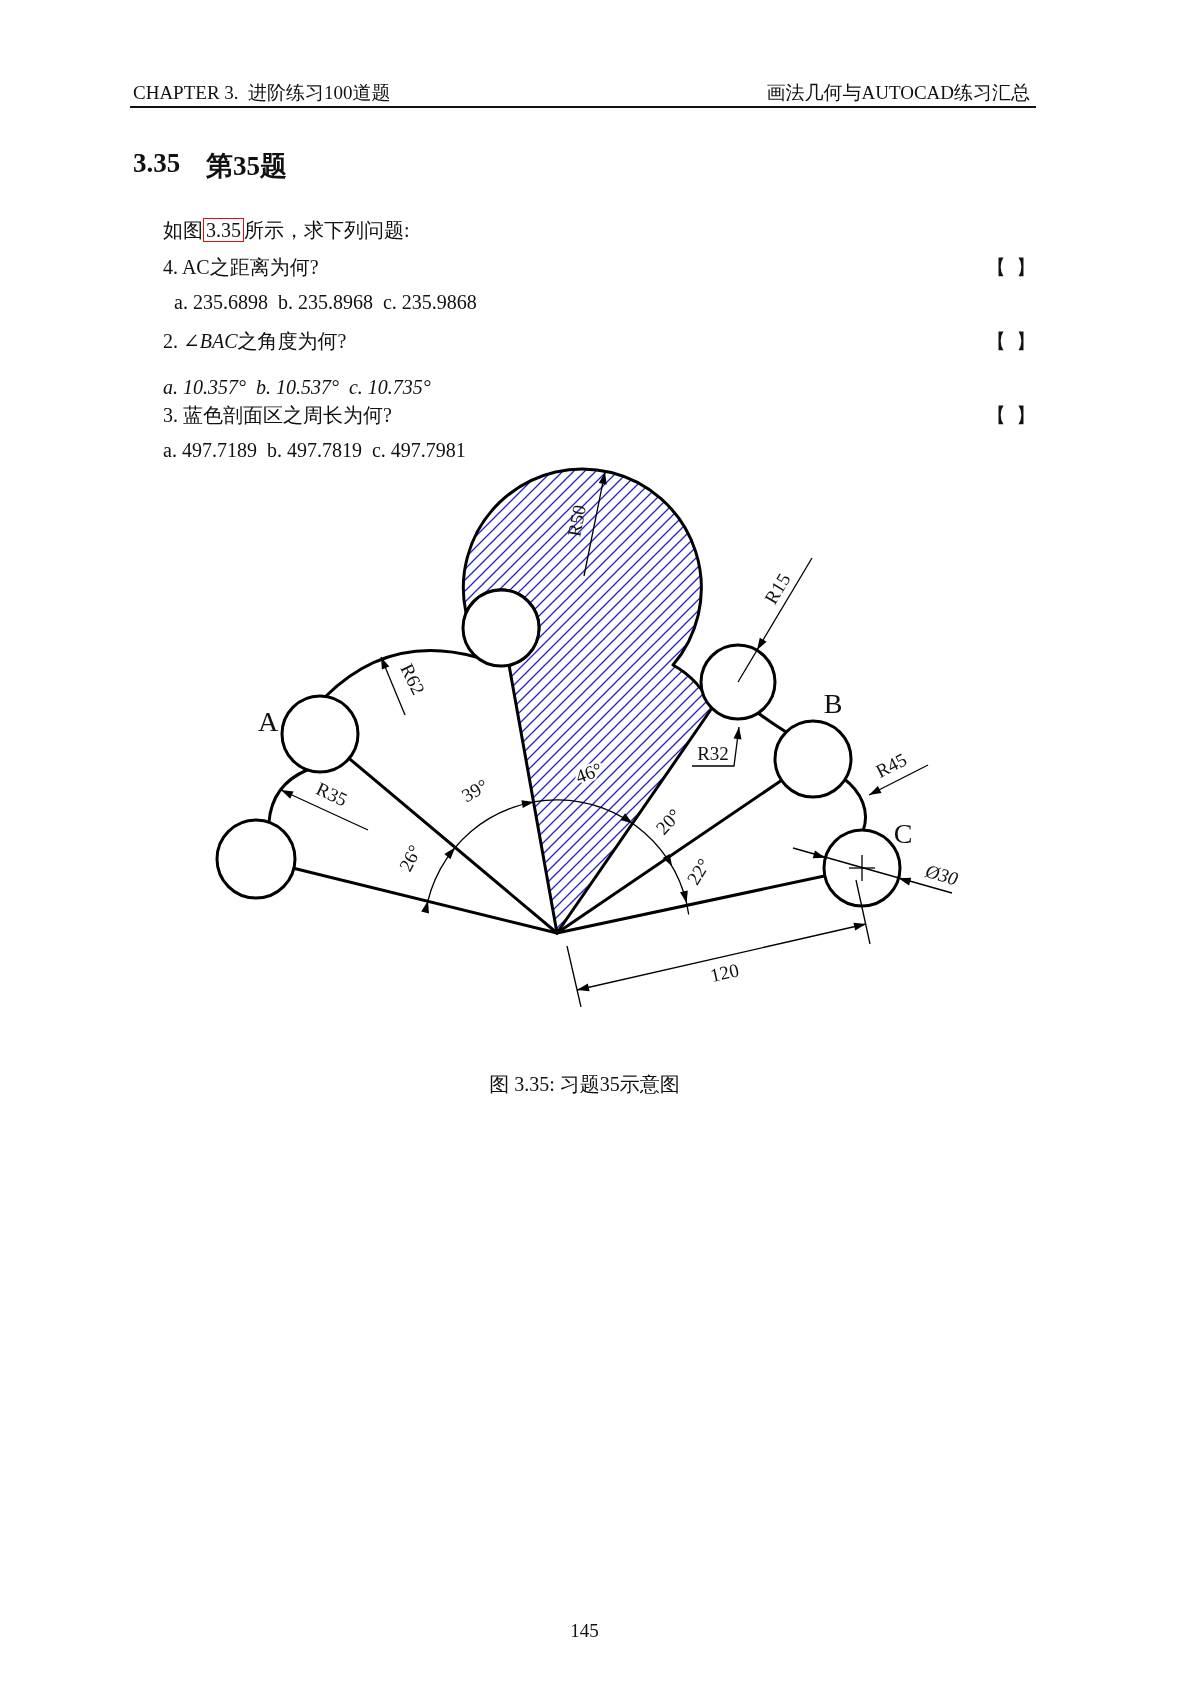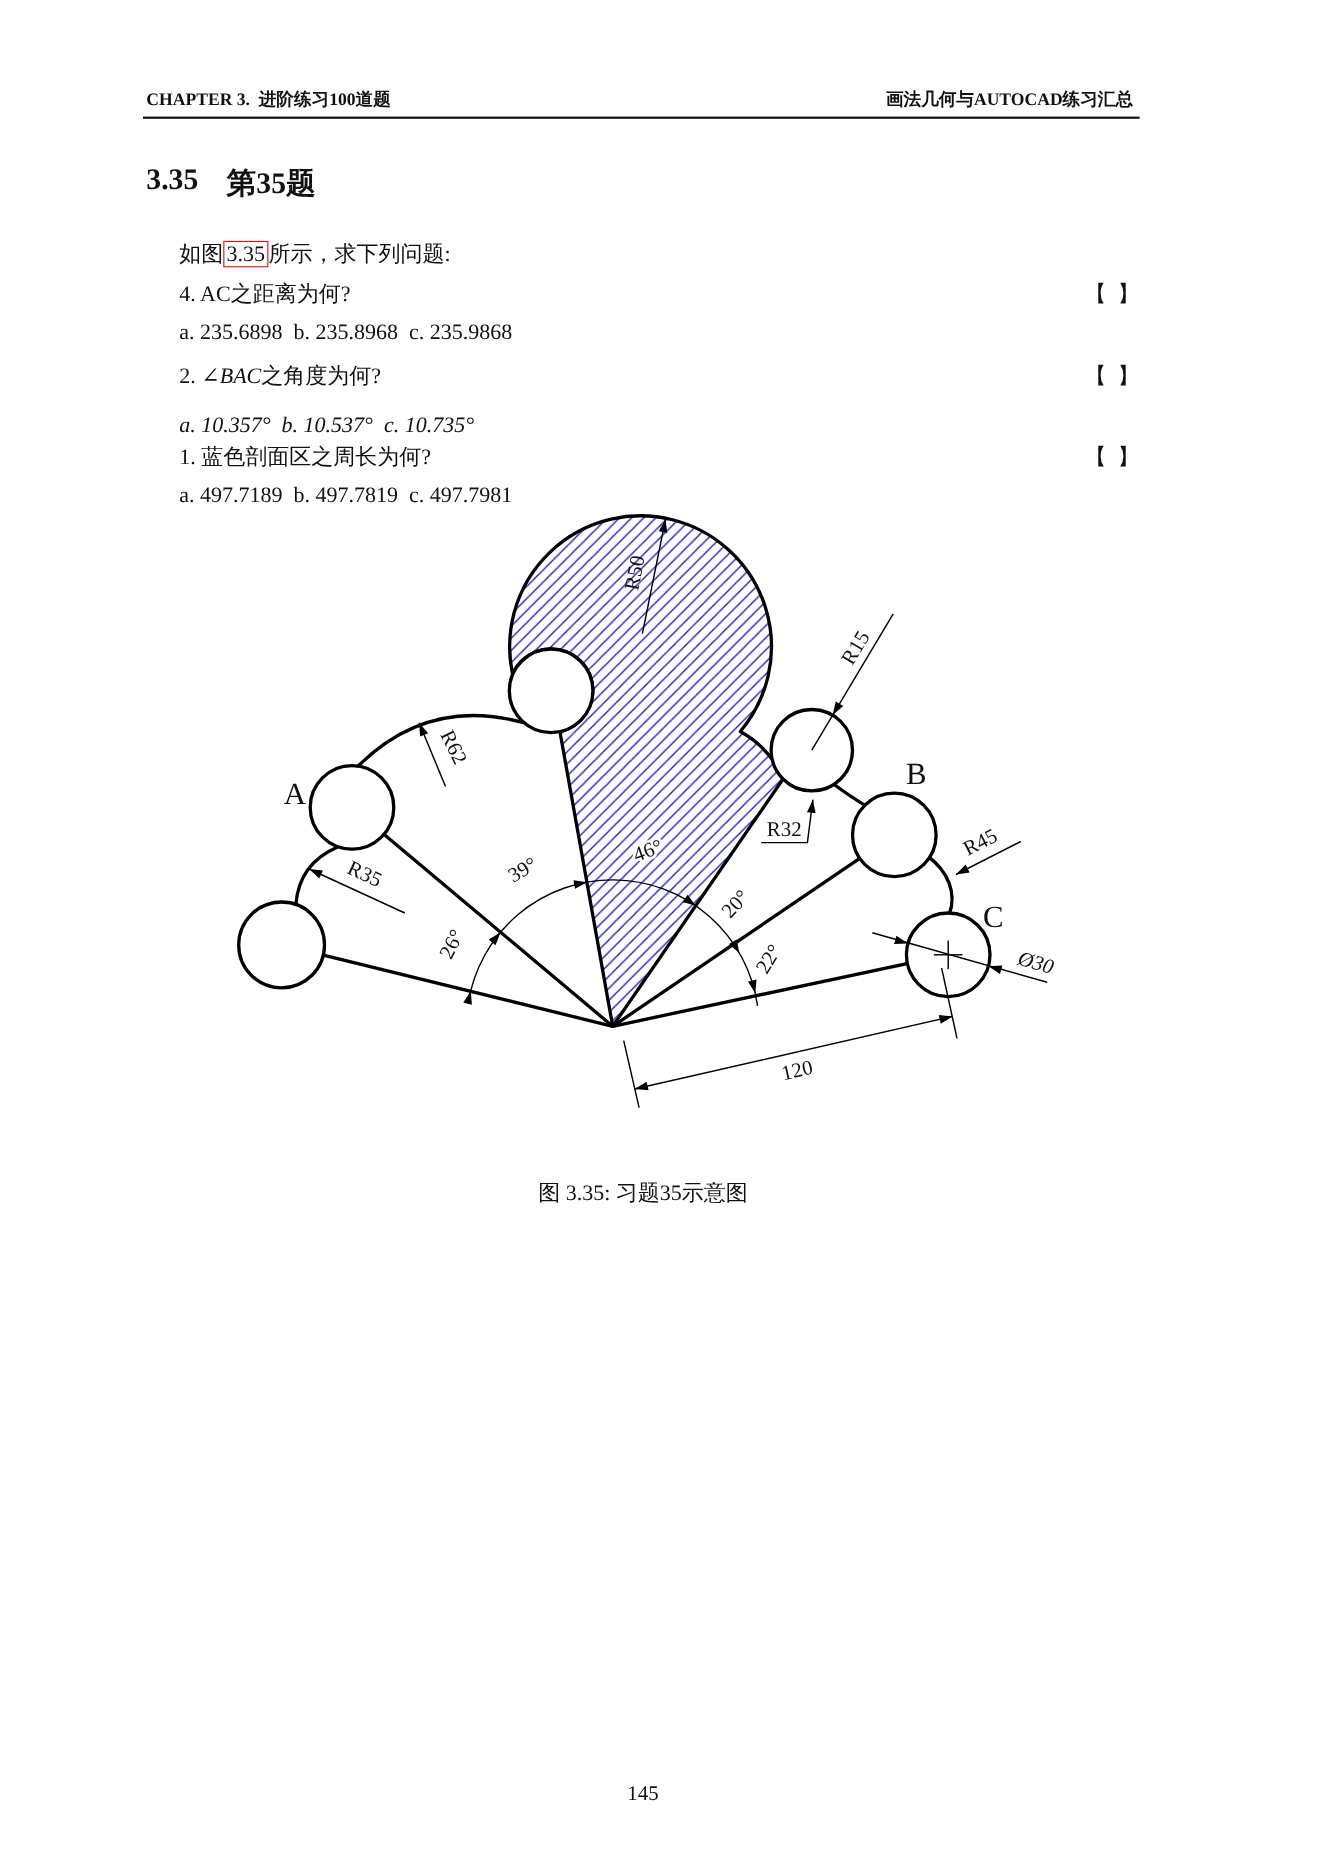--- a/index.html
+++ b/index.html
@@ -2,21 +2,21 @@
 <html><head>
 <meta charset="utf-8">
 <style>
   html,body{margin:0;padding:0;}
   body{
     width:1200px;height:1696px;background:#ffffff;position:relative;
     font-family:"Liberation Serif","DejaVu Serif",serif;color:#111;
     overflow:hidden;
   }
   .abs{position:absolute;}
-  .hdr{top:80px;font-size:16px;font-weight:bold;white-space:pre;}
+  .hdr{top:80px;font-size:19px;font-weight:normal;white-space:pre;}
   .rule{top:106px;left:130px;width:906px;height:2px;background:#111;}
   .sect{top:148px;font-size:27px;font-weight:bold;white-space:pre;}
   .line{left:163px;font-size:20px;white-space:pre;text-align:center;}
   .bracket{font-size:20px;right:164px;white-space:pre;}
   .figref{
     display:inline-block;border:1.6px solid #dd1111;padding:0 2px;line-height:22px;
   }
   .ital{font-style:italic;}
   .caption{top:1071px;left:133px;width:903px;text-align:center;font-size:20px;}
   .pagenum{top:1596px;left:133px;width:903px;text-align:center;font-size:19px;margin-top:24px;}
@@ -36,27 +36,27 @@
 <div class="abs hdr" style="right:170px;">画法几何与AUTOCAD练习汇总</div>
 <div class="abs rule"></div>
 
 <div class="abs sect" style="left:133px;">3.35</div>
 <div class="abs sect" style="left:206px;">第35题</div>
 
 <div class="abs line" style="top:217px;"><span>如图</span><span class="figref">3.35</span><span>所示，求下列问题:</span></div>
 
 <div class="abs line" style="top:254px;">4. AC之距离为何?</div>
 <div class="abs bracket" style="top:254px;">【  】</div>
-<div class="abs line" style="top:291px;">a. 235.6898  b. 235.8968  c. 235.9868</div>
+<div class="abs line" style="top:291px;margin-left:11px;">a. 235.6898  b. 235.8968  c. 235.9868</div>
 
 <div class="abs line" style="top:328px;"><span>2. ∠</span><span class="ital">BAC</span><span>之角度为何?</span></div>
 <div class="abs bracket" style="top:328px;">【  】</div>
 <div class="abs line" style="top:376px;font-style:italic;">a. 10.357°  b. 10.537°  c. 10.735°</div>
 
-<div class="abs line" style="top:402px;">1. 蓝色剖面区之周长为何?</div>
+<div class="abs line" style="top:402px;">3. 蓝色剖面区之周长为何?</div>
 <div class="abs bracket" style="top:402px;">【  】</div>
 <div class="abs line" style="top:439px;">a. 497.7189  b. 497.7819  c. 497.7981</div>
 
 <svg class="abs" style="top:0;left:0;" width="1200" height="1696" viewBox="0 0 1200 1696">
   <defs>
     <pattern id="hatch" width="11" height="11" patternUnits="userSpaceOnUse">
       <path d="M-3,3 L3,-3 M0,11 L11,0 M8,14 L14,8" stroke="#2222cc" stroke-width="1.3"></path>
     </pattern>
   </defs>
 

